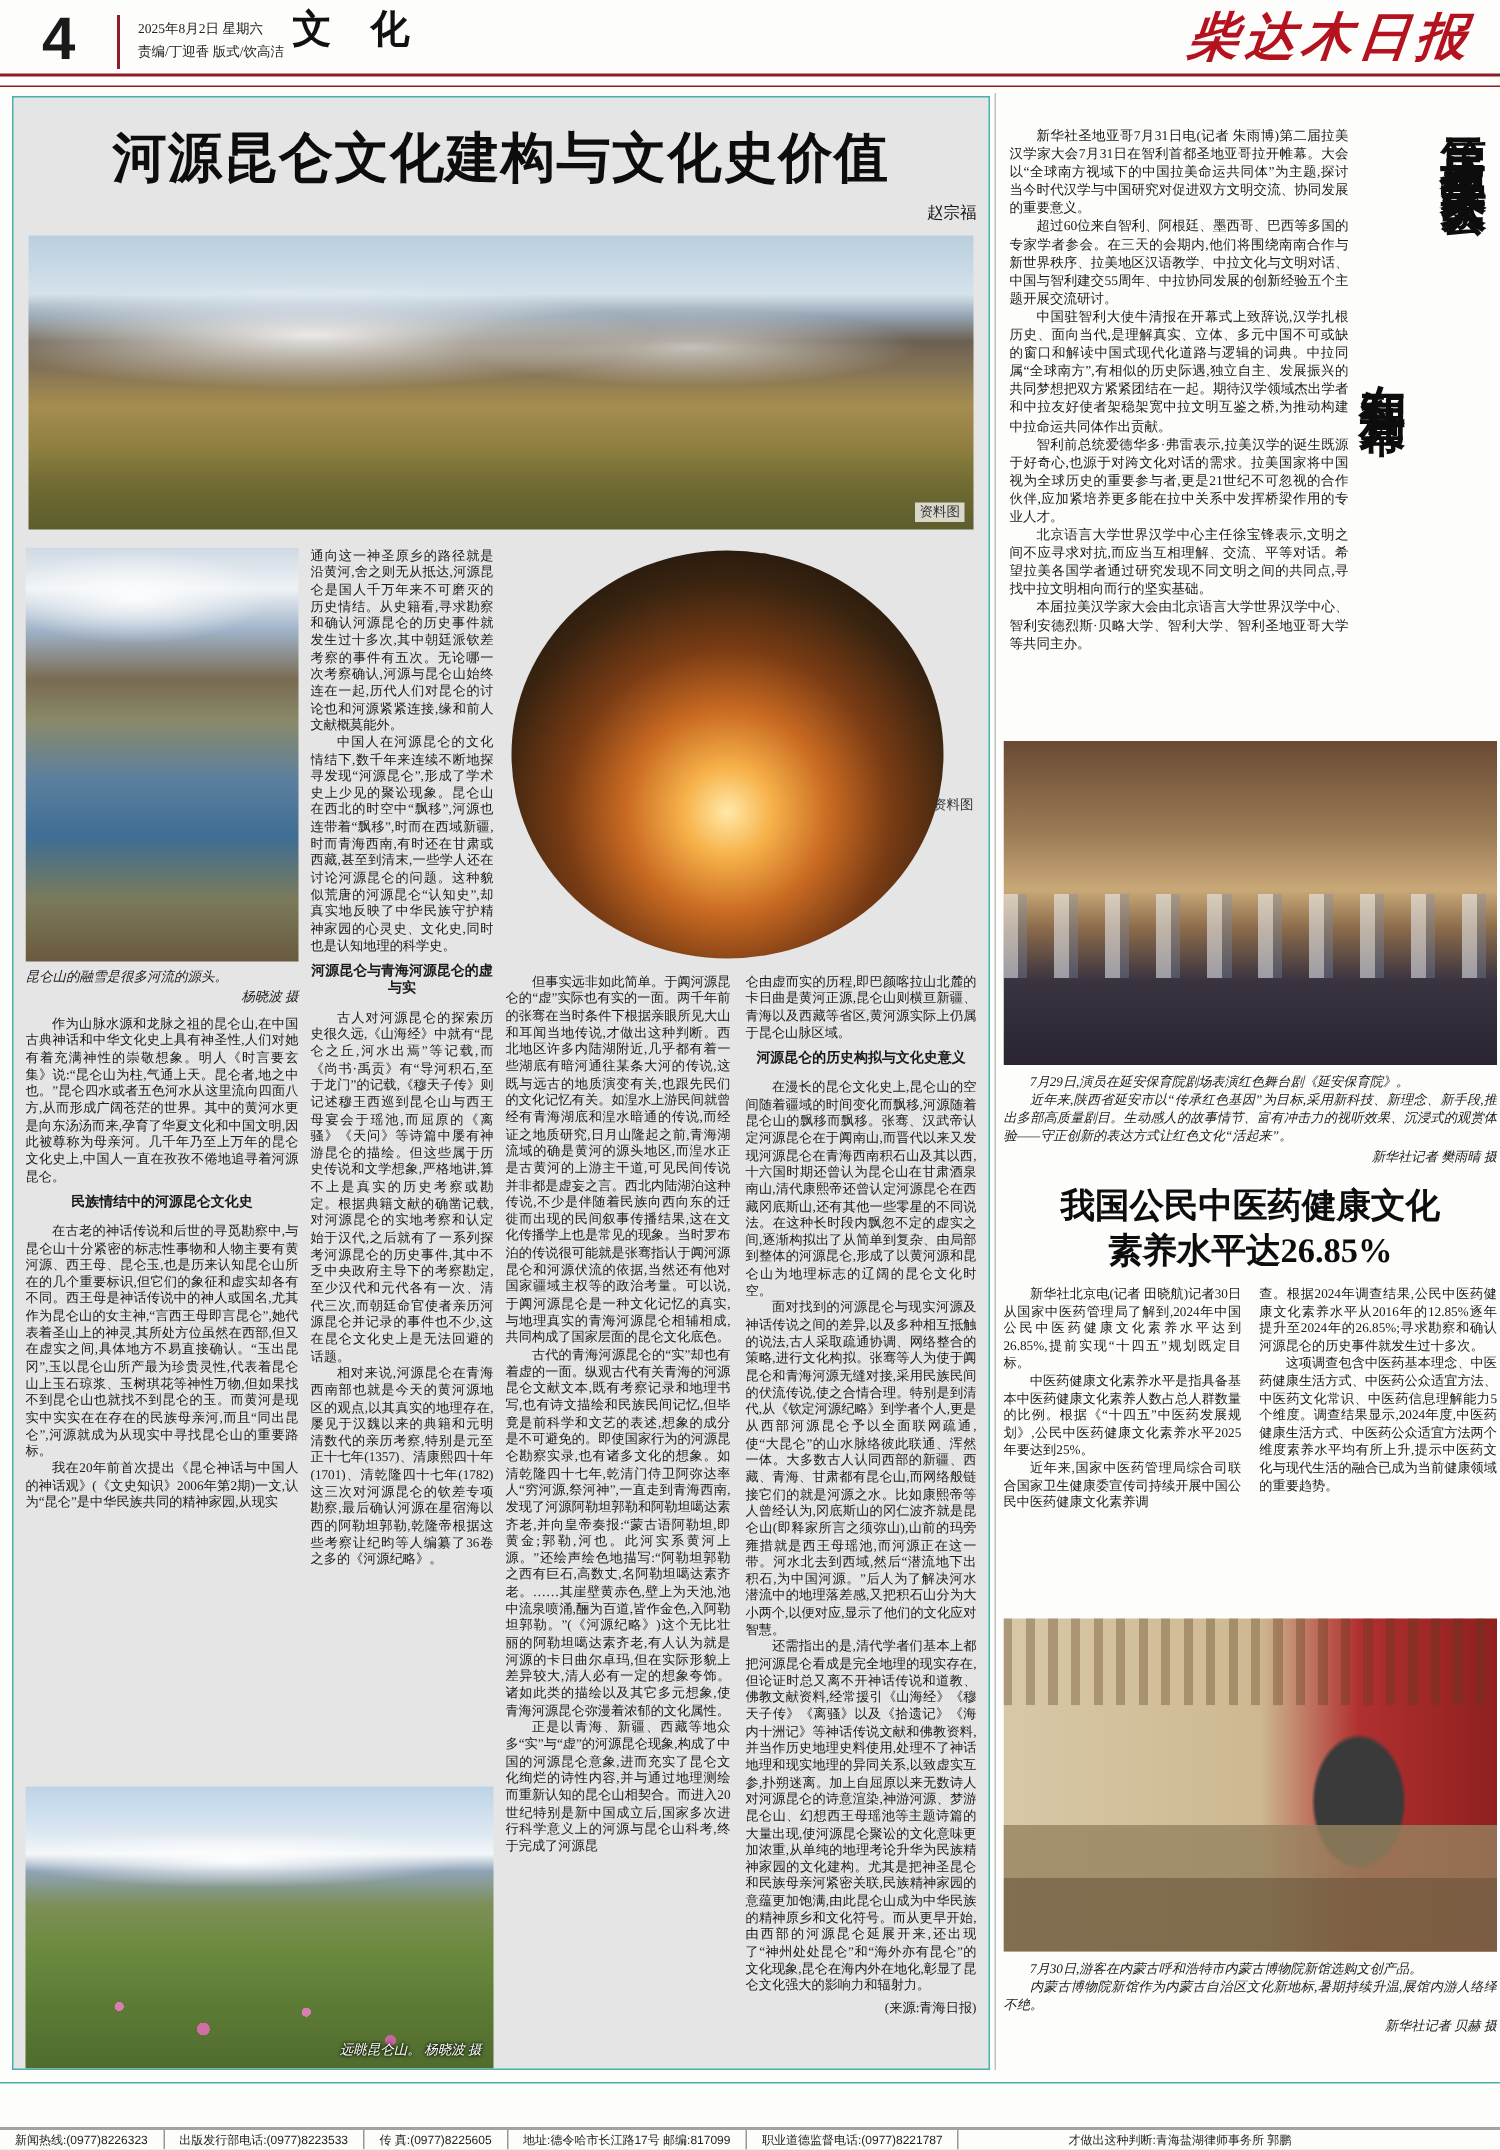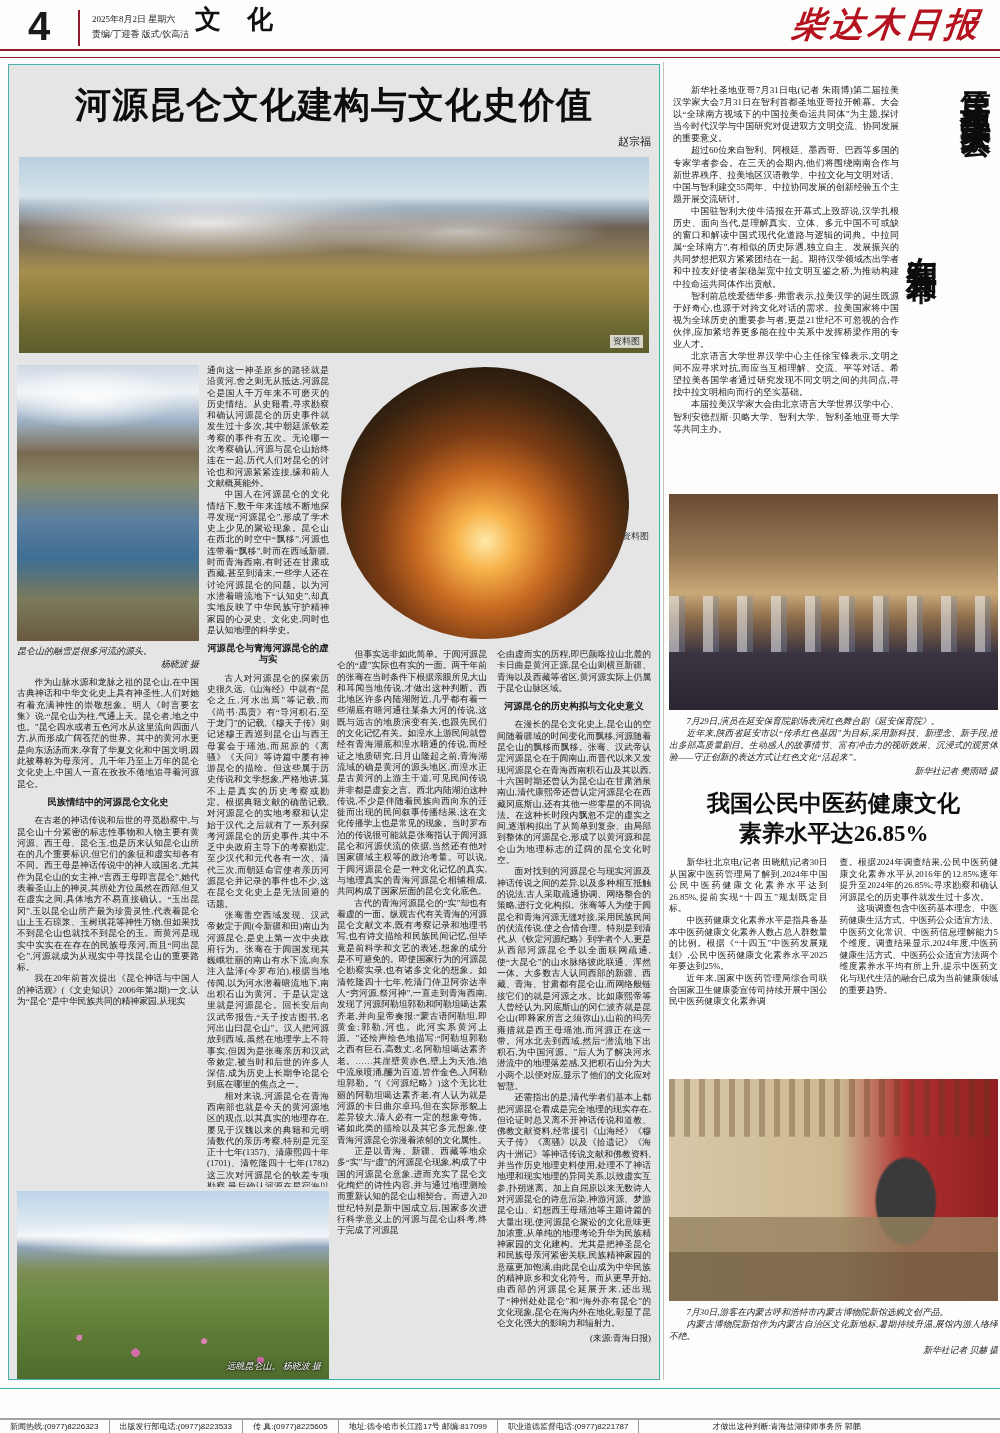--- a/index.html
+++ b/index.html
@@ -140,24 +140,23 @@
             <p class="t-p">作为山脉水源和龙脉之祖的昆仑山,在中国古典神话和中华文化史上具有神圣性,人们对她有着充满神性的崇敬想象。明人《时言要玄集》说:“昆仑山为柱,气通上天。昆仑者,地之中也。”昆仑四水或者五色河水从这里流向四面八方,从而形成广阔苍茫的世界。其中的黄河水更是向东汤汤而来,孕育了华夏文化和中国文明,因此被尊称为母亲河。几千年乃至上万年的昆仑文化史上,中国人一直在孜孜不倦地追寻着河源昆仑。</p>
                 <p class="t-h">民族情结中的河源昆仑文化史</p>
                 <p class="t-p">在古老的神话传说和后世的寻觅勘察中,与昆仑山十分紧密的标志性事物和人物主要有黄河源、西王母、昆仑玉,也是历来认知昆仑山所在的几个重要标识,但它们的象征和虚实却各有不同。西王母是神话传说中的神人或国名,尤其作为昆仑山的女主神,“言西王母即言昆仑”,她代表着圣山上的神灵,其所处方位虽然在西部,但又在虚实之间,具体地方不易直接确认。“玉出昆冈”,玉以昆仑山所产最为珍贵灵性,代表着昆仑山上玉石琼浆、玉树琪花等神性万物,但如果找不到昆仑山也就找不到昆仑的玉。而黄河是现实中实实在在存在的民族母亲河,而且“同出昆仑”,河源就成为从现实中寻找昆仑山的重要路标。</p>
                 <p class="t-p">我在20年前首次提出《昆仑神话与中国人的神话观》(《文史知识》2006年第2期)一文,认为“昆仑”是中华民族共同的精神家园,从现实</p>
               </div>
           </div>
           <div class="col2">
             <div class="col-text bodytext" style="height:100%">
 
             <p class="t-cont">通向这一神圣原乡的路径就是沿黄河,舍之则无从抵达,河源昆仑是国人千万年来不可磨灭的历史情结。从史籍看,寻求勘察和确认河源昆仑的历史事件就发生过十多次,其中朝廷派钦差考察的事件有五次。无论哪一次考察确认,河源与昆仑山始终连在一起,历代人们对昆仑的讨论也和河源紧紧连接,缘和前人文献概莫能外。</p>
-                <p class="t-p">中国人在河源昆仑的文化情结下,数千年来连续不断地探寻发现“河源昆仑”,形成了学术史上少见的聚讼现象。昆仑山在西北的时空中“飘移”,河源也连带着“飘移”,时而在西域新疆,时而青海西南,有时还在甘肃或西藏,甚至到清末,一些学人还在讨论河源昆仑的问题。以为河水潜着暗流地下“认知史”,却真实地反映了中华民族守护精神家园的心灵史、文化史,同时也是认知地理的科学史。</p>
+                <p class="t-p">中国人在河源昆仑的文化情结下,数千年来连续不断地探寻发现“河源昆仑”,形成了学术史上少见的聚讼现象。昆仑山在西北的时空中“飘移”,河源也连带着“飘移”,时而在西域新疆,时而青海西南,有时还在甘肃或西藏,甚至到清末,一些学人还在讨论河源昆仑的问题。这种貌似荒唐的河源昆仑“认知史”,却真实地反映了中华民族守护精神家园的心灵史、文化史,同时也是认知地理的科学史。</p>
                 <p class="t-h">河源昆仑与青海河源昆仑的虚与实</p>
                 <p class="t-p">古人对河源昆仑的探索历史很久远,《山海经》中就有“昆仑之丘,河水出焉”等记载,而《尚书·禹贡》有“导河积石,至于龙门”的记载,《穆天子传》则记述穆王西巡到昆仑山与西王母宴会于瑶池,而屈原的《离骚》《天问》等诗篇中屡有神游昆仑的描绘。但这些属于历史传说和文学想象,严格地讲,算不上是真实的历史考察或勘定。根据典籍文献的确凿记载,对河源昆仑的实地考察和认定始于汉代,之后就有了一系列探考河源昆仑的历史事件,其中不乏中央政府主导下的考察勘定,至少汉代和元代各有一次、清代三次,而朝廷命官使者亲历河源昆仑并记录的事件也不少,这在昆仑文化史上是无法回避的话题。</p>
-                <p class="t-p">张骞凿空西域发现、汉武帝敕定于阗(今新疆和田)南山为河源昆仑,是史上第一次中央政府行为。张骞在于阗国发现其巍峨壮丽的南山有水下流,向东注入盐泽(今罗布泊),根据当地传闻,以为河水潜着暗流地下,南出积石山为黄河。于是认定这里就是河源昆仑。回长安后向汉武帝报告,“天子按古图书,名河出山曰昆仑山”。汉人把河源放到西域,虽然在地理学上不符事实,但因为是张骞亲历和汉武帝敕定,被当时和后世的许多人深信,成为历史上长期争论昆仑到底在哪里的焦点之一。</p>
                 <p class="t-p">相对来说,河源昆仑在青海西南部也就是今天的黄河源地区的观点,以其真实的地理存在,屡见于汉魏以来的典籍和元明清数代的亲历考察,特别是元至正十七年(1357)、清康熙四十年(1701)、清乾隆四十七年(1782)这三次对河源昆仑的钦差专项勘察,最后确认河源在星宿海以西的阿勒坦郭勒,乾隆帝根据这些考察让纪昀等人编纂了36卷之多的《河源纪略》。</p>
               </div>
           </div>
         </div>
         <div class="photo photo4">
           <span class="photo4-cap">远眺昆仑山。  杨晓波 摄</span>
         </div>
       </div>
 
       <div class="pair-right">

